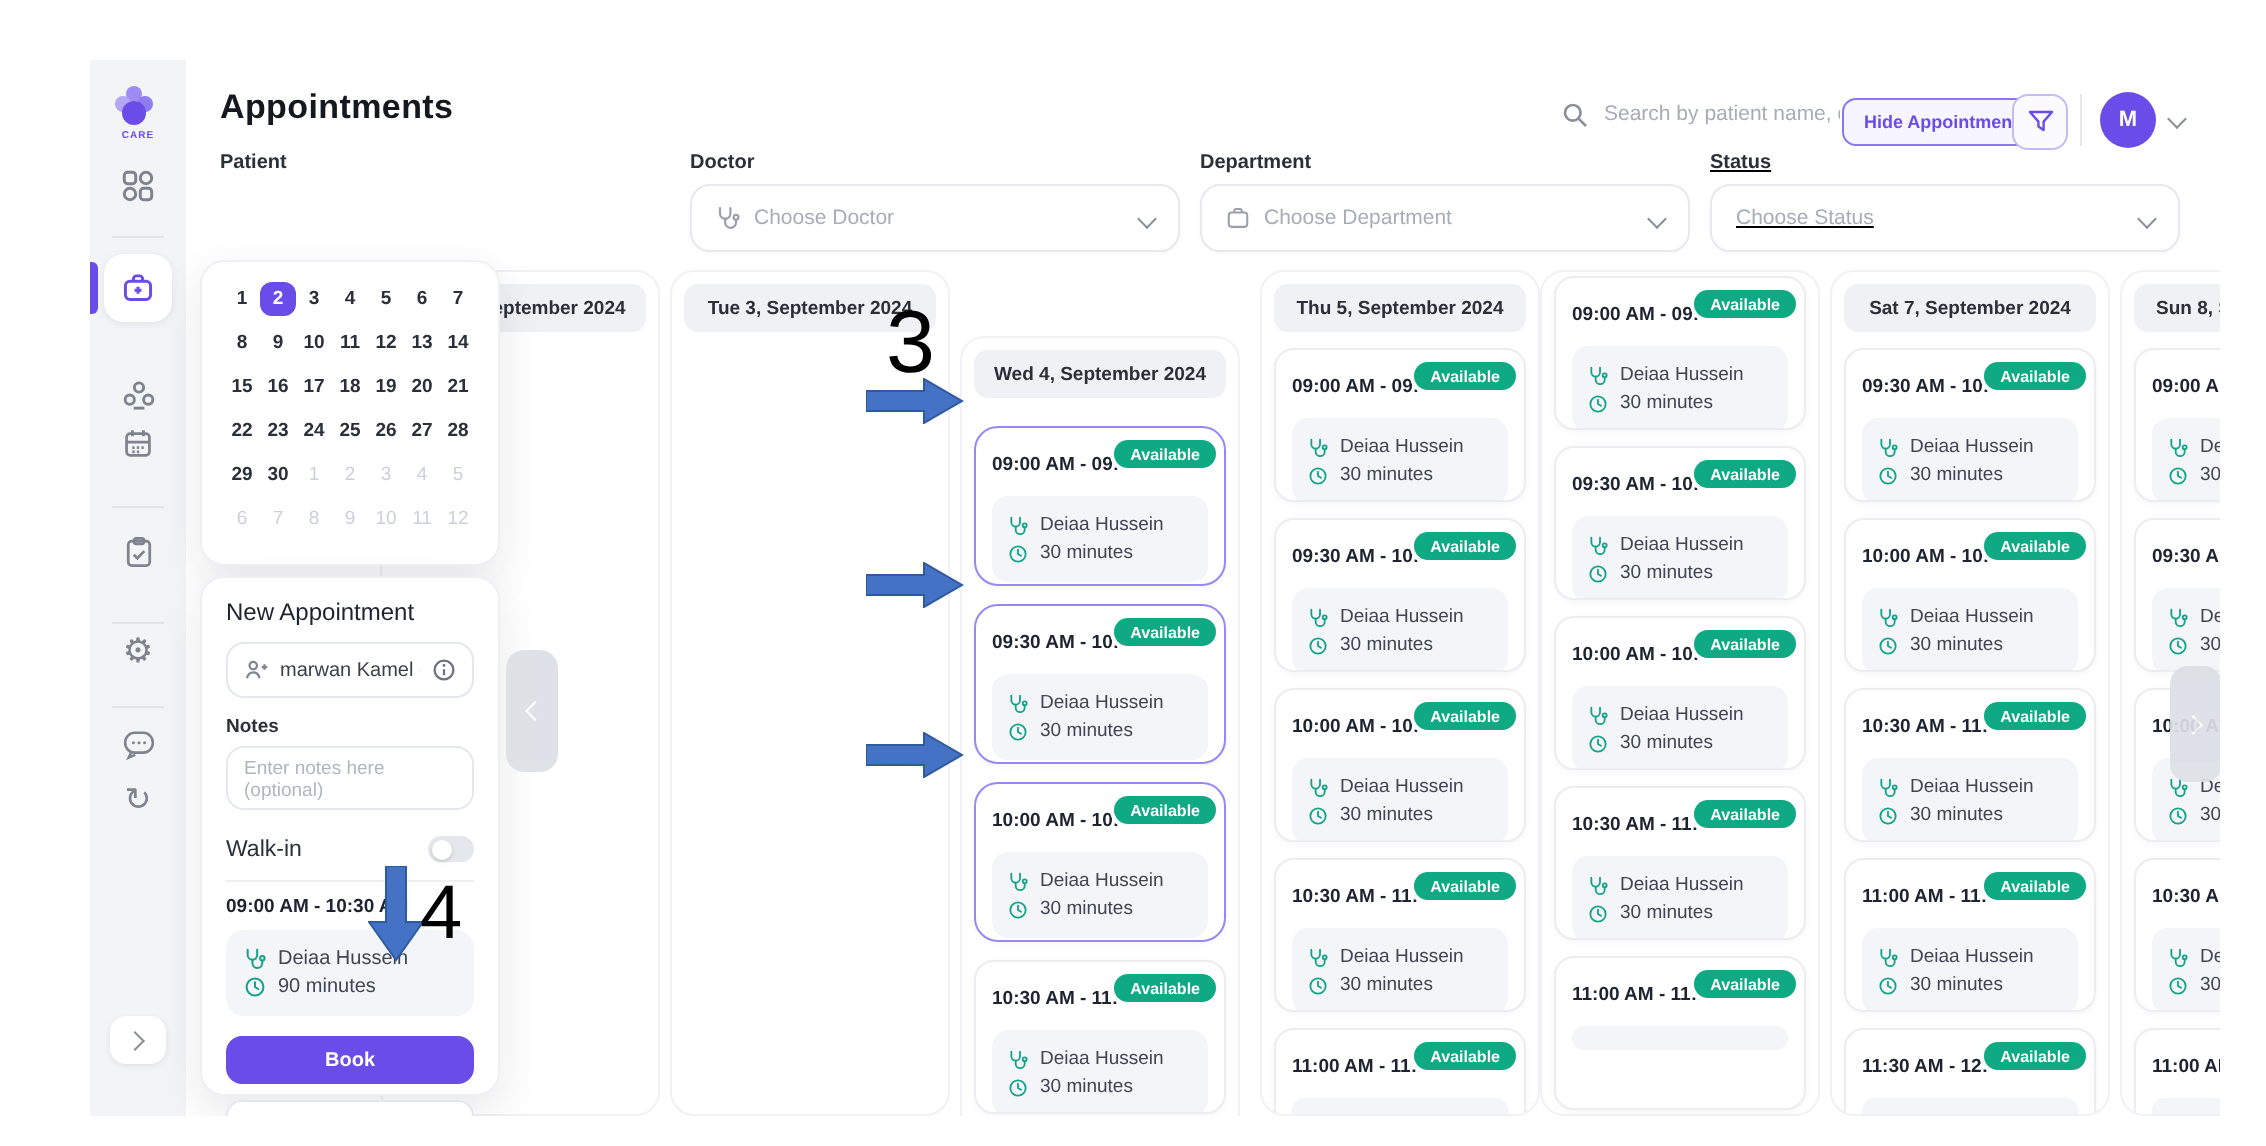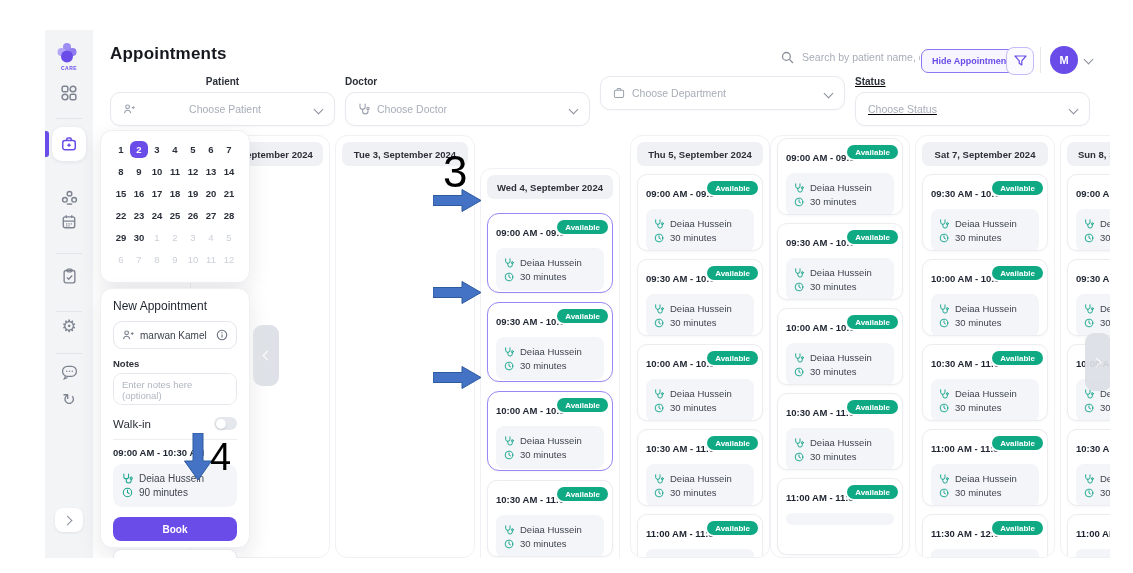--- a/index.html
+++ b/index.html
@@ -213,49 +213,39 @@
     <svg width="13" height="12" viewBox="0 0 13 12" fill="none" stroke="#6a4ce8" stroke-width="1.2">
       <path d="M1 1h11L7.8 5.8V10L5.2 8.2V5.8z" stroke-linejoin="round"></path>
     </svg>
   </div>
 
   <div class="hdr-divider"></div>
   <div class="avatar">M</div>
   <div class="chev avatar-chev"></div>
 
   <div class="filters" id="filters-row">
-      <div class="fgroup" style="left: 0px; width: 225px; text-align: center;">
+      <div class="fgroup" style="left: 0px; width: 225px;">
     <div class="flabel">Patient</div>
-    <div class="fselect">
-      <span class="ficon">
-            <svg width="12" height="12" viewBox="0 0 13 12" fill="none" stroke="#9aa1ad" stroke-width="1.2">
-              <circle cx="5" cy="3.6" r="2"></circle>
-              <path d="M1.6 10.4c.5-2 2-3.1 3.4-3.1s2.9 1.1 3.4 3.1"></path>
-              <path d="M9.6 4.4h3M11.1 2.9v3"></path>
-            </svg>
-          </span>
-      <span class="ph">Choose Patient</span>
-      <div class="chev"></div>
-    </div>
   </div>
       <div class="fgroup" style="left: 235px; width: 245px;">
     <div class="flabel">Doctor</div>
     <div class="fselect">
       <span class="ficon">
             <svg width="12" height="12" viewBox="0 0 12 12" fill="none" stroke="#9aa1ad" stroke-width="1.1" stroke-linecap="round">
               <path d="M2 1v2.8a2.6 2.6 0 0 0 5.2 0V1"></path>
               <path d="M4.6 6.4v1.8a2.7 2.7 0 0 0 5.4 0V6.9"></path>
               <circle cx="10" cy="5.6" r="1.2"></circle>
             </svg>
           </span>
       <span class="ph">Choose Doctor</span>
       <div class="chev"></div>
     </div>
   </div>
       <div class="fgroup" style="left: 490px; width: 245px;">
+    <div class="flabel">Department</div>
     <div class="fselect">
       <span class="ficon">
             <svg width="12" height="12" viewBox="0 0 13 13" fill="none" stroke="#9aa1ad" stroke-width="1.1">
               <rect x="1.5" y="3.5" width="10" height="7.8" rx="1.5"></rect>
               <path d="M4.5 3.5V2.6a1 1 0 0 1 1-1h2a1 1 0 0 1 1 1v.9"></path>
             </svg>
           </span>
       <span class="ph">Choose Department</span>
       <div class="chev"></div>
     </div>

